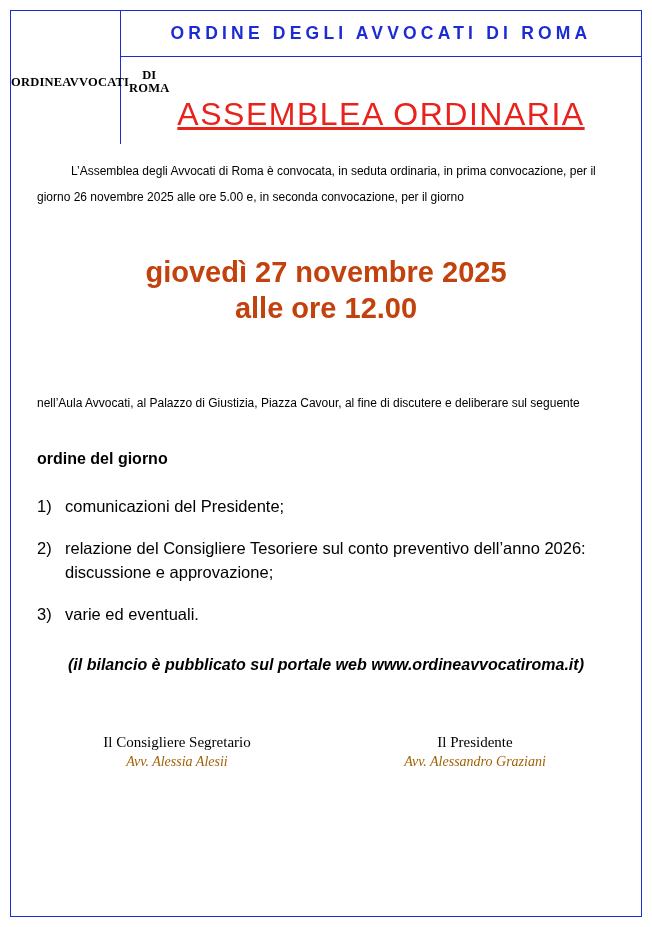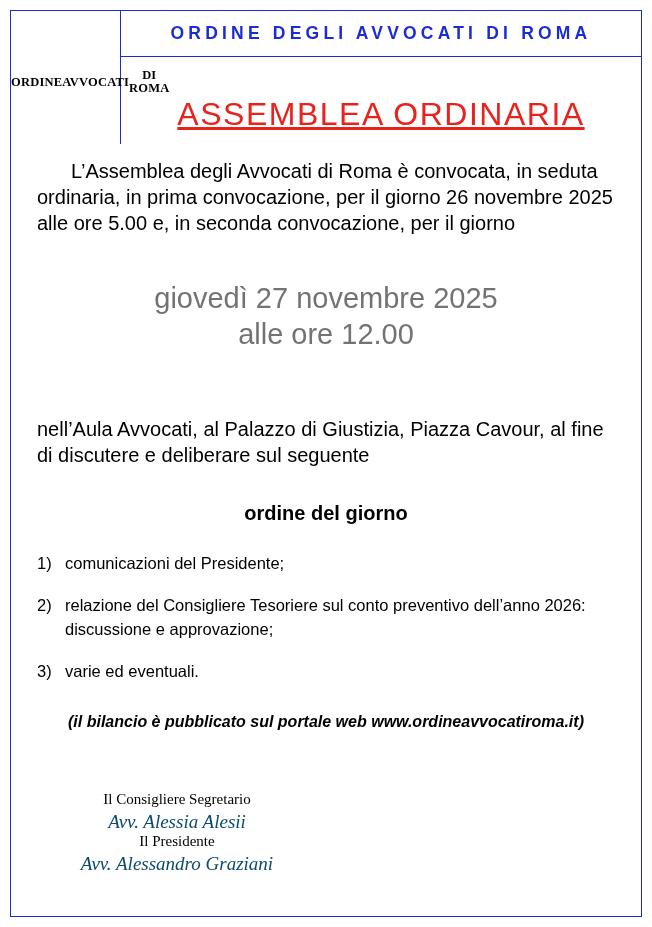--- a/index.html
+++ b/index.html
@@ -107,47 +107,47 @@
   
   .content {
     position: absolute;
     left: 11px;
     top: 144px;
     width: 630px;
     padding: 0 26px;
     box-sizing: border-box;
   }
   .para {
-    font-size: 20px;
+    font-size: 12px;
     line-height: 26px;
     text-align: left;
     margin: 0;
   }
   .para.first {
     margin-top: 14px;
     text-indent: 34px;
   }
   .big-red {
     text-align: center;
-    color: #737373;
-    font-weight: normal;
+    color: #c2410c;
+    font-weight: bold;
     font-size: 29px;
     line-height: 36px;
     margin-top: 44px;
   }
   .big-red .line2 {
     display: block;
   }
   .para.venue {
     margin-top: 64px;
   }
   .odg {
-    text-align: center;
-    font-weight: bold;
-    font-size: 20px;
+    text-align: left;
+    font-weight: bold;
+    font-size: 16px;
     margin-top: 34px;
   }
   .agenda {
     margin-top: 26px;
   }
   .agenda-item {
     display: flex;
     flex-direction: row;
     font-size: 16.5px;
     line-height: 24px;
@@ -168,38 +168,38 @@
     margin-top: 30px;
   }
   .place-date {
     font-size: 15px;
     margin-top: 76px;
     padding-left: 14px;
   }
   .signatures {
     margin-top: 60px;
     display: flex;
-    flex-direction: column;
+    flex-direction: row;
     justify-content: space-between;
     padding: 0 10px;
   }
   .sig {
     text-align: center;
     width: 260px;
   }
   .sig-role {
     font-family: "Liberation Serif", serif;
     font-size: 15px;
     color: #000;
   }
   .sig-name {
     font-family: "Liberation Serif", serif;
     font-style: italic;
-    font-size: 19px;
-    color: #0c4a6e;
+    font-size: 14px;
+    color: #a16207;
     margin-top: 3px;
   }
 </style>
 </head>
 <body>
 
 <div class="page">
   <div class="doc-border"></div>
 
   <div class="header">

